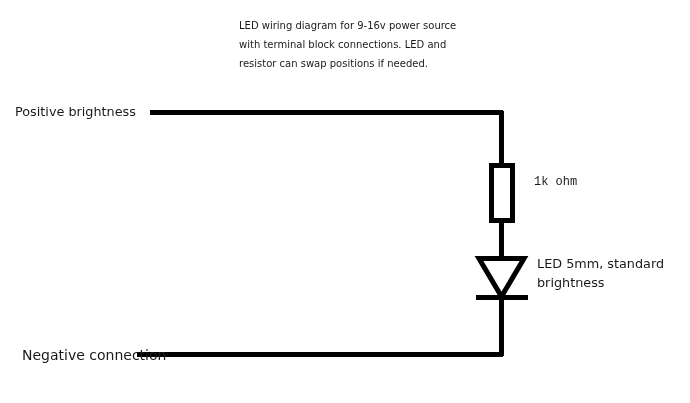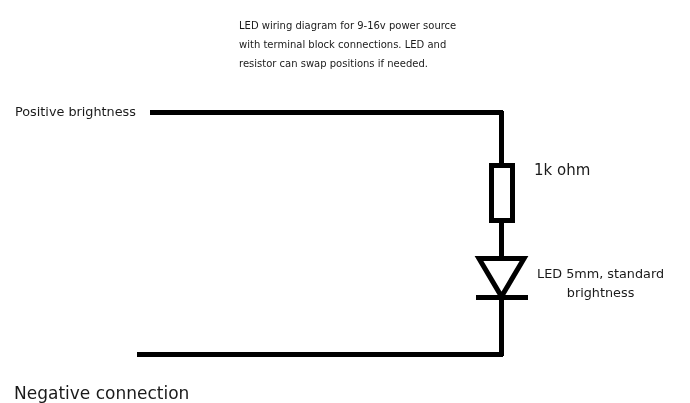--- a/index.html
+++ b/index.html
@@ -34,36 +34,35 @@
     font-size: 10px;
     line-height: 19px;
     margin-left: 32px;
   }
   #positive-connection-label {
     left: 15px;
     top: 104px;
     font-size: 12.8px;
   }
   #negative-connection-label {
-    left: 14px;
+    left: 22px;
     top: 347px;
-    font-size: 17px;
-    margin-top: 36px;
+    font-size: 14px;
   }
   #resistor-value-label {
     left: 534px;
-    top: 161px;
-    font-size: 15px;
+    top: 175px;
+    font-size: 12px;
+    font-family: Liberation Mono, monospace;
   }
   #led-description-label {
     left: 537px;
-    top: 264px;
+    top: 254px;
     font-size: 12.8px;
     line-height: 19px;
-    text-align: center;
   }
 </style>
 </head>
 <body>
 
 <svg id="diagram-canvas" viewBox="0 0 690 403" width="690" height="403">
 
   <line x1="150" y1="112.5" x2="503" y2="112.5" stroke="#000000" stroke-width="5" stroke-linecap="butt"></line>
 
   <line x1="501.5" y1="111" x2="501.5" y2="166" stroke="#000000" stroke-width="5" stroke-linecap="butt"></line>

